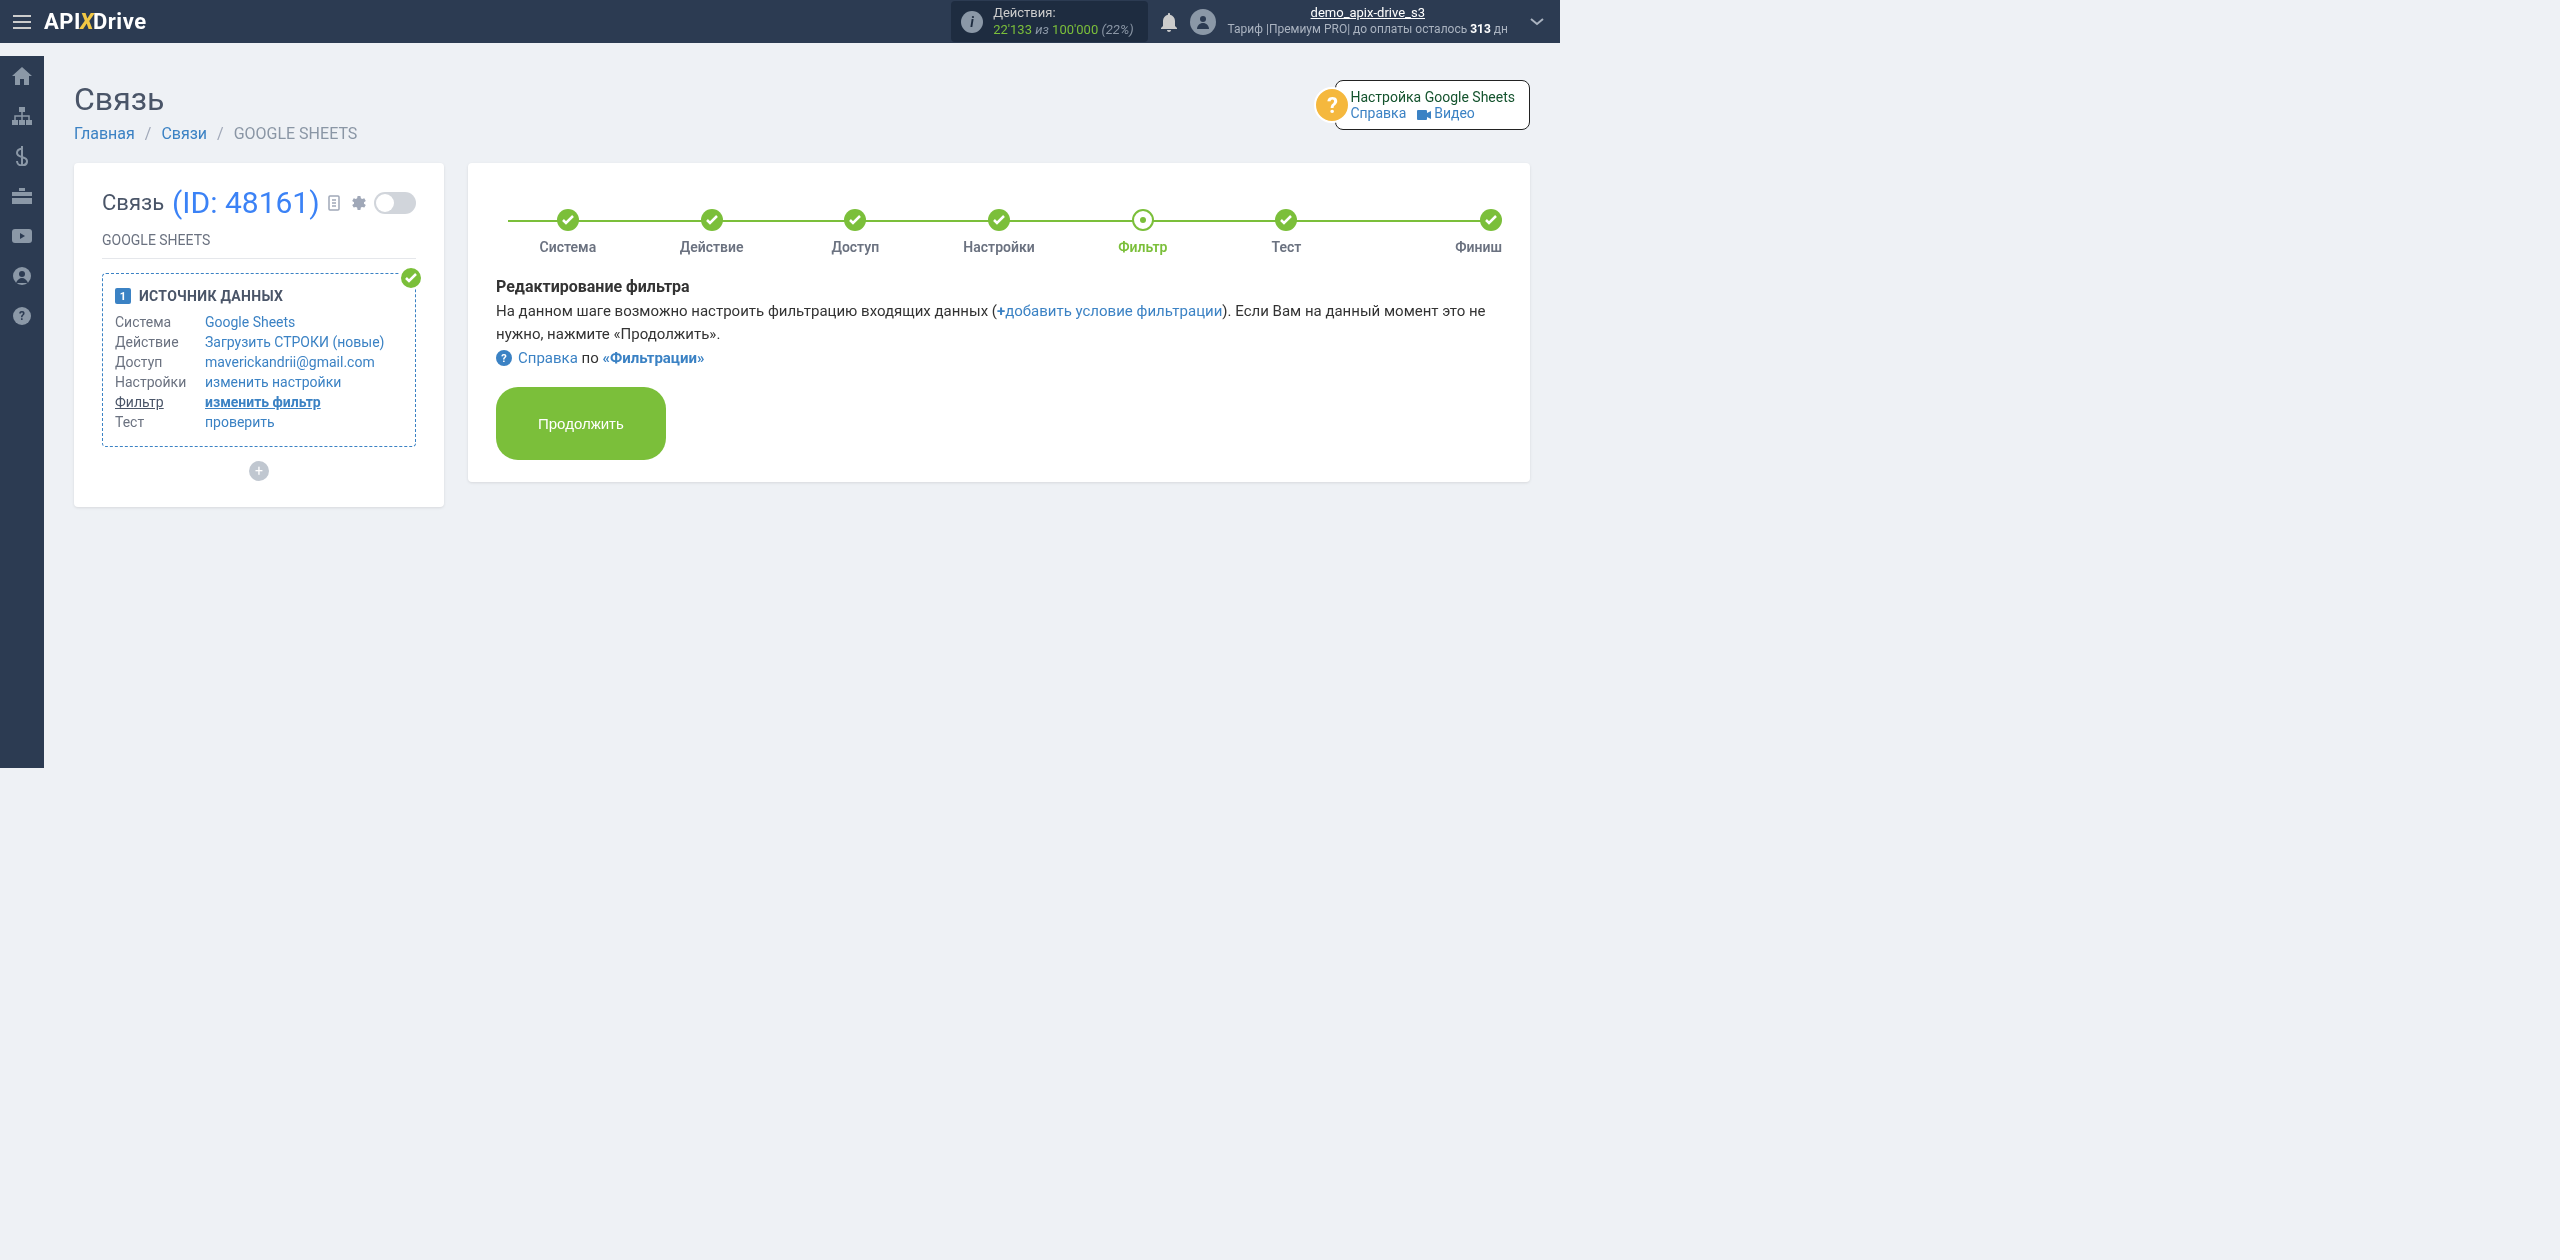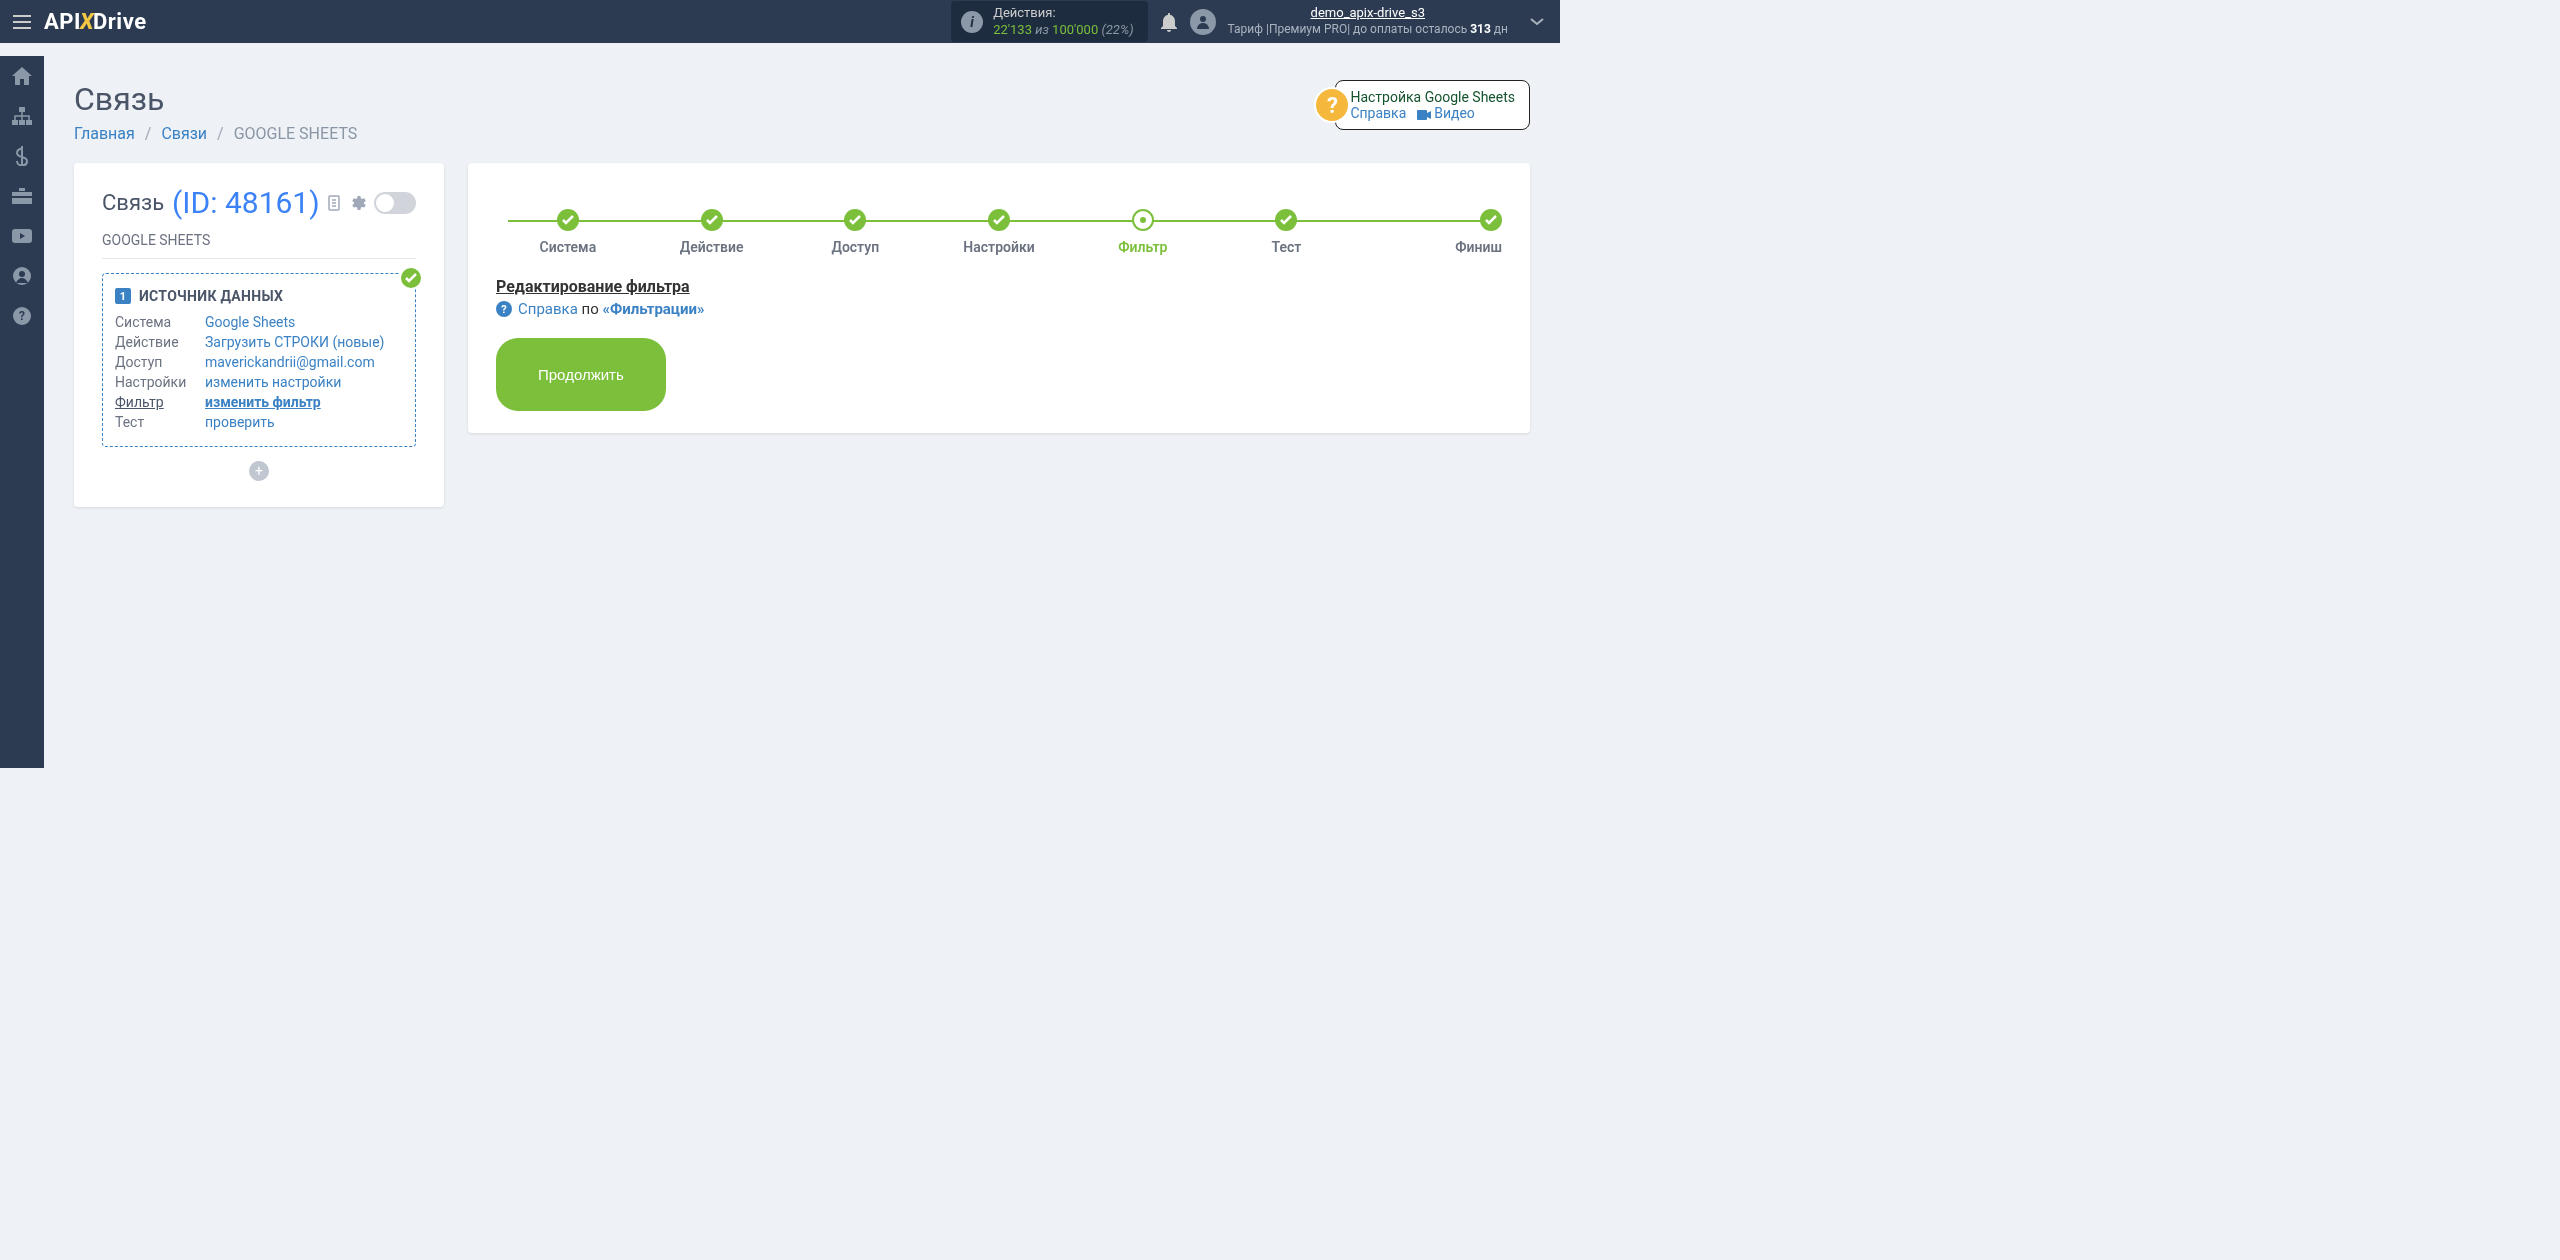--- a/index.html
+++ b/index.html
@@ -87,21 +87,21 @@
 .step:first-child { align-items: flex-start; }
 .step:last-child { align-items: flex-end; }
 .step-line { position: absolute; height: 2px; background: #7bbf3a; top: 11px; left: 12px; right: 12px; z-index: 0; }
 .step-circle { width: 22px; height: 22px; border-radius: 50%; display: flex; align-items: center; justify-content: center; z-index: 1; position: relative; }
 .step-circle.done { background: #7bbf3a; color: #fff; }
 .step-circle.current { background: #fff; border: 2px solid #7bbf3a; }
 .step-circle.current::after { content: ""; width: 6px; height: 6px; background: #7bbf3a; border-radius: 50%; }
 .step-label { margin-top: 8px; font-size: 14px; color: #6b7280; font-weight: 600; }
 .step-label.current { color: #7bbf3a; }
 
-.filter-heading { margin-top: 22px; font-size: 16px; color: #333; font-weight: 700; text-decoration: underline; }
+.filter-heading { margin-top: 22px; font-size: 16px; color: #333; font-weight: 700; }
 .filter-desc { margin-top: 4px; font-size: 15px; color: #333; line-height: 1.5; }
 .filter-desc .add-link { color: #3b82c4; text-decoration: none; }
 .help-line { margin-top: 4px; font-size: 15px; display: flex; align-items: center; gap: 6px; }
 .help-q { width: 16px; height: 16px; background: #3b82c4; border-radius: 50%; color: #fff; font-size: 11px; display: flex; align-items: center; justify-content: center; font-weight: 700; }
 .help-line a { color: #3b82c4; text-decoration: none; }
 .help-line b { color: #3b82c4; font-weight: 700; }
 
 .continue-btn { margin-top: 20px; background: #7bbf3a; color: #fff; border: none; border-radius: 22px; padding: 28px 42px; font-size: 15px; cursor: pointer; }
 
 svg { display: block; }
@@ -335,20 +335,23 @@
             <div class="step-circle done">
                 <svg width="12" height="10" viewBox="0 0 12 10" fill="none" stroke="currentColor" stroke-width="2.5">
                   <path d="M1 5l3 3 7-7"></path>
                 </svg>
               </div>
             <div class="step-label">Финиш</div>
           </div>
         </div>
 
         <div class="filter-heading">Редактирование фильтра</div>
+        <div class="filter-desc">
+          <span>На данном шаге возможно настроить фильтрацию входящих данных (</span><a class="add-link"><b>+</b><span>добавить условие фильтрации</span></a><span>). Если Вам на данный момент это не нужно, нажмите «Продолжить».</span>
+        </div>
         <div class="help-line">
           <div class="help-q">?</div>
           <span>
             <a><span>Справка</span></a><span> по </span><b>«Фильтрации»</b>
           </span>
         </div>
 
         <button class="continue-btn">Продолжить</button>
       </div>
     </div>

